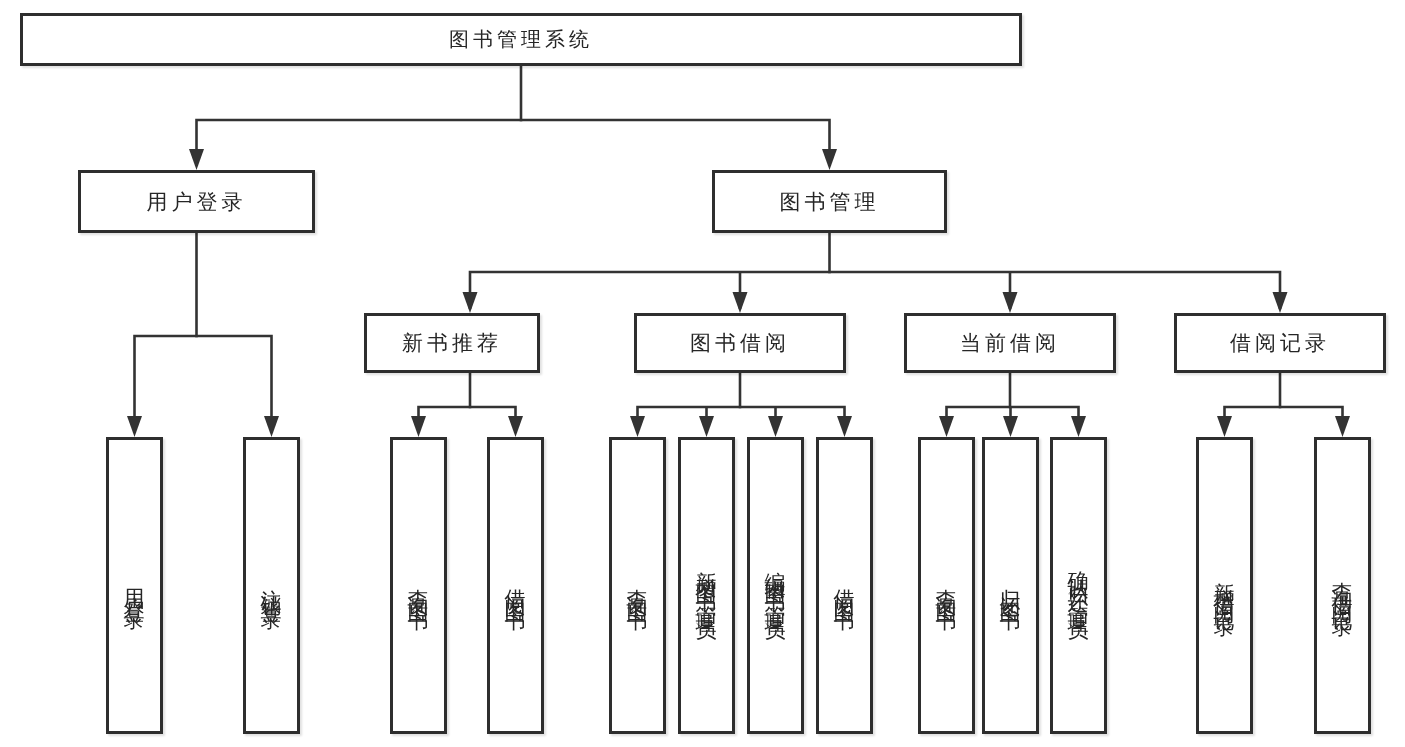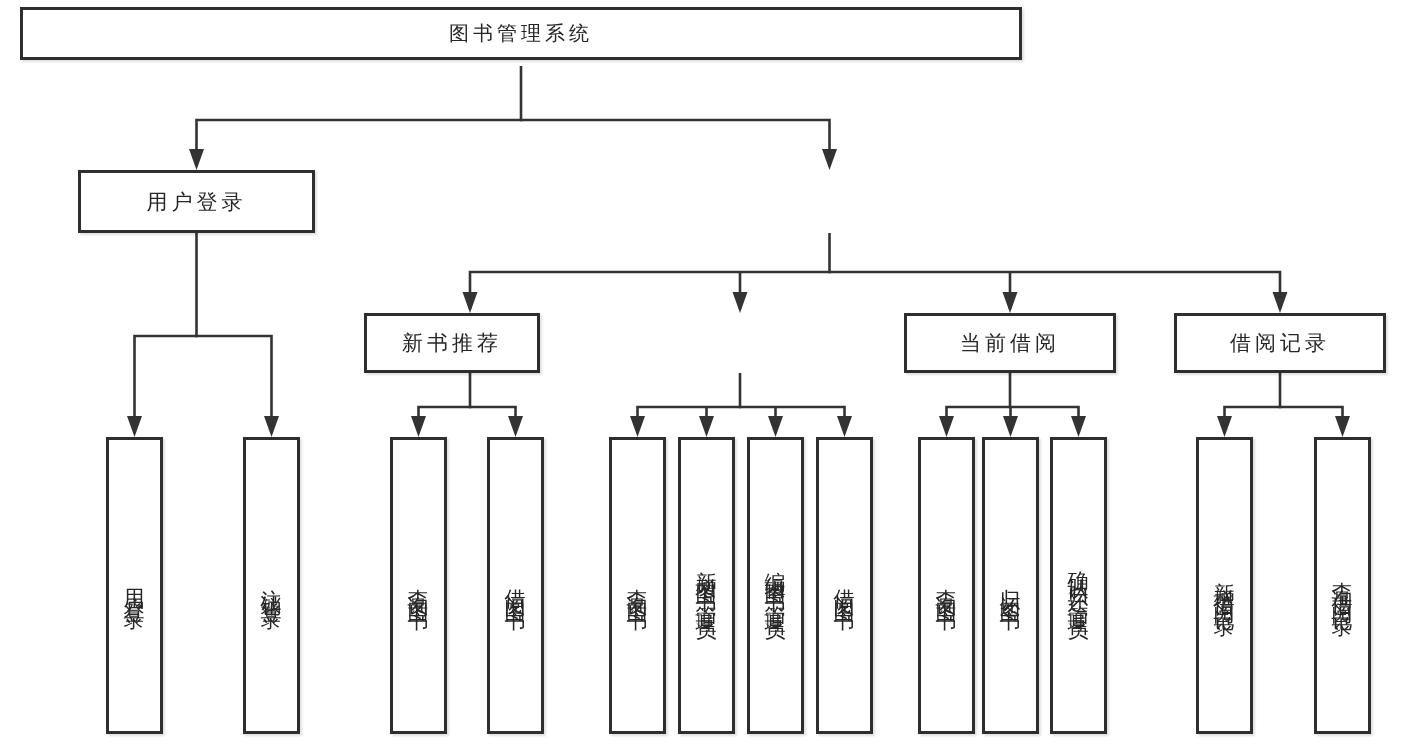--- a/index.html
+++ b/index.html
@@ -100,30 +100,36 @@
     <use href="#arr" class="head" transform="translate(946.5,437)"></use>
     <use href="#arr" class="head" transform="translate(1010.5,437)"></use>
     <use href="#arr" class="head" transform="translate(1078.5,437)"></use>
 
     <line class="wire" x1="1280" y1="373" x2="1280" y2="408.3"></line>
     <polyline class="wire" points="1224.5,433 1224.5,407 1342.5,407 1342.5,433"></polyline>
     <use href="#arr" class="head" transform="translate(1224.5,437)"></use>
     <use href="#arr" class="head" transform="translate(1342.5,437)"></use>
   </svg>
 
-  <div class="node root" style="left:20px;top:7px;width:1002px;height:53px">
+  <div class="node root" style="left:20px;top:13px;width:1002px;height:53px">
     <span class="hlabel">图书管理系统</span>
   </div>
 
   <div class="node" style="left:78px;top:170px;width:237px;height:63px">
     <span class="hlabel">用户登录</span>
   </div>
+  <div class="node" style="left:712px;top:170px;width:235px;height:63px">
+    <span class="hlabel">图书管理</span>
+  </div>
 
   <div class="node" style="left:364px;top:313px;width:176px;height:60px">
     <span class="hlabel">新书推荐</span>
+  </div>
+  <div class="node" style="left:634px;top:313px;width:212px;height:60px">
+    <span class="hlabel">图书借阅</span>
   </div>
   <div class="node" style="left:1174px;top:313px;width:212px;height:60px">
     <span class="hlabel">借阅记录</span>
   </div>
   <div class="node" style="left:904px;top:313px;width:212px;height:60px">
     <span class="hlabel">当前借阅</span>
   </div>
 
   <div class="node leaf" style="left:106px;top:437px;width:57px;height:297px">
     <span class="vlabel">用户登录</span>

